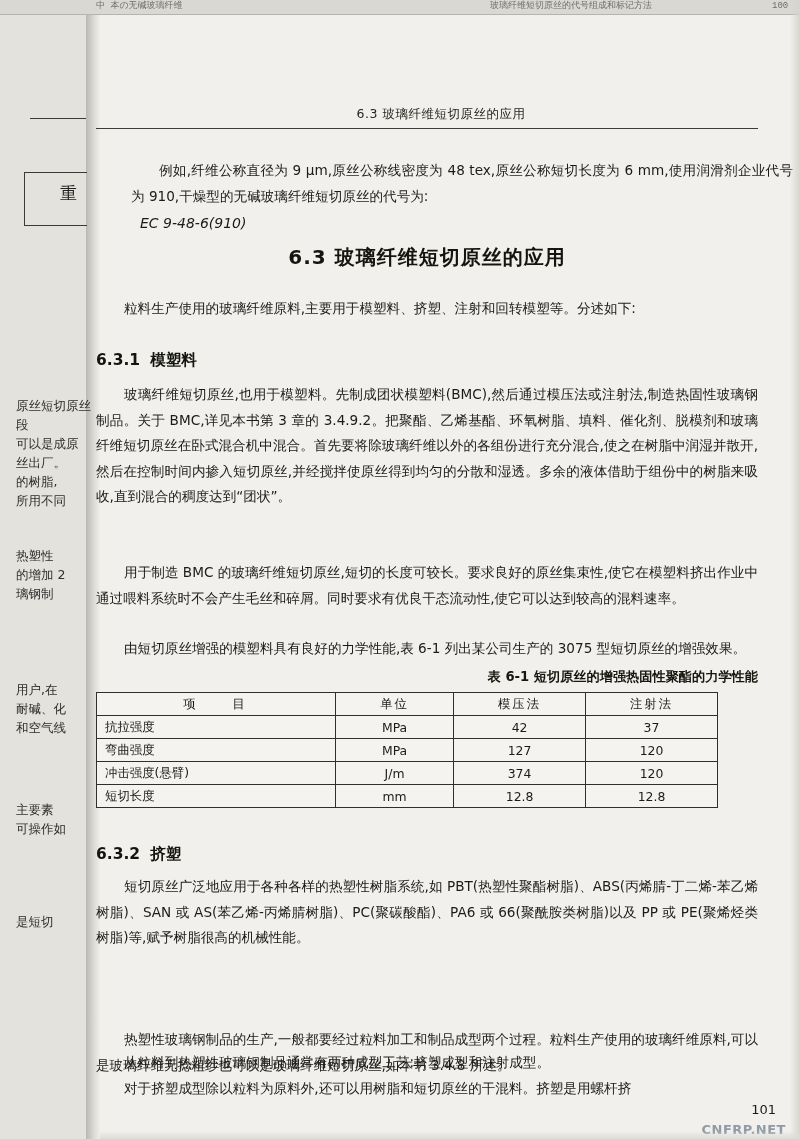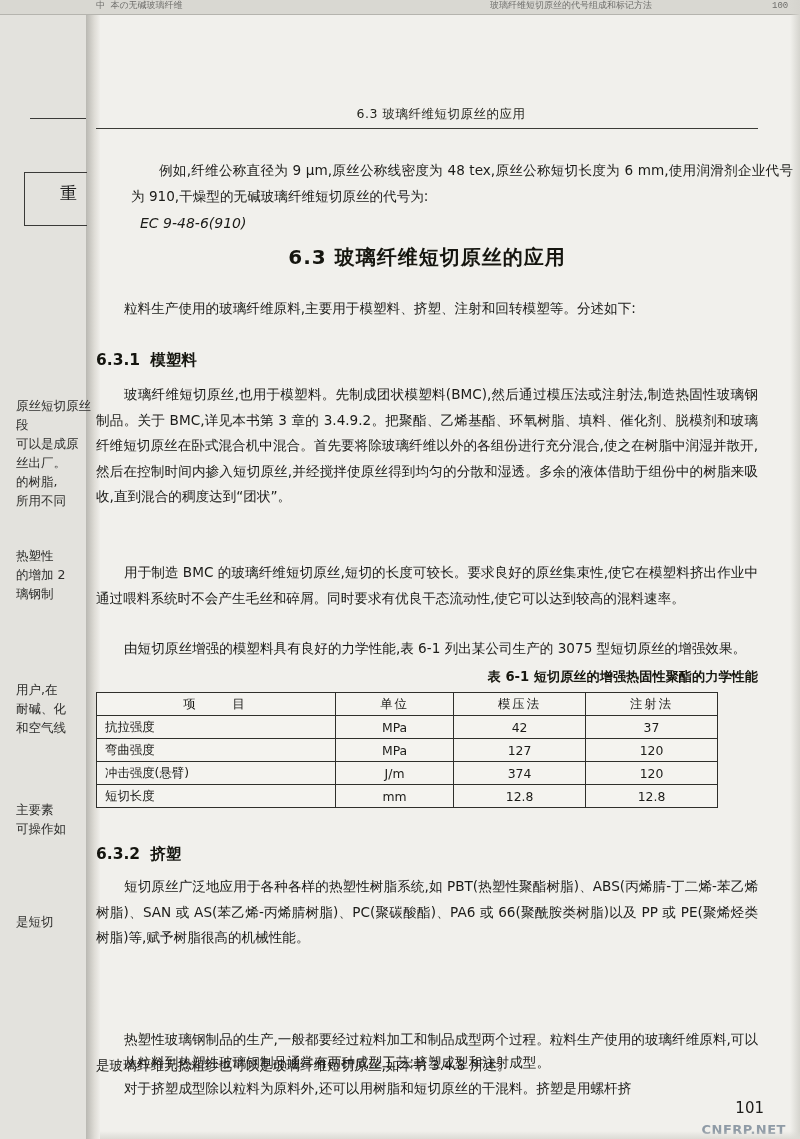--- a/index.html
+++ b/index.html
@@ -190,23 +190,23 @@
   table.data thead td { font-weight: normal; letter-spacing: 2px; }
   table.data td.item { text-align: left; padding-left: 8px; letter-spacing: 0; }
   table.data thead td.item { text-align: center; letter-spacing: 4px; padding-left: 4px; }
   .col-item { width: 232px; }
   .col-unit { width: 110px; }
   .col-v { width: 124px; }
 
   
   .folio {
     position: absolute;
-    right: 36px;
+    right: 24px;
     bottom: 22px;
-    font-size: 15px;
+    font-size: 13px;
     color: #1b1b18;
   }
   .watermark {
     position: absolute;
     right: 14px;
     bottom: 2px;
     font-size: 13px;
     font-weight: bold;
     color: #8f9ba6;
     letter-spacing: .5px;

